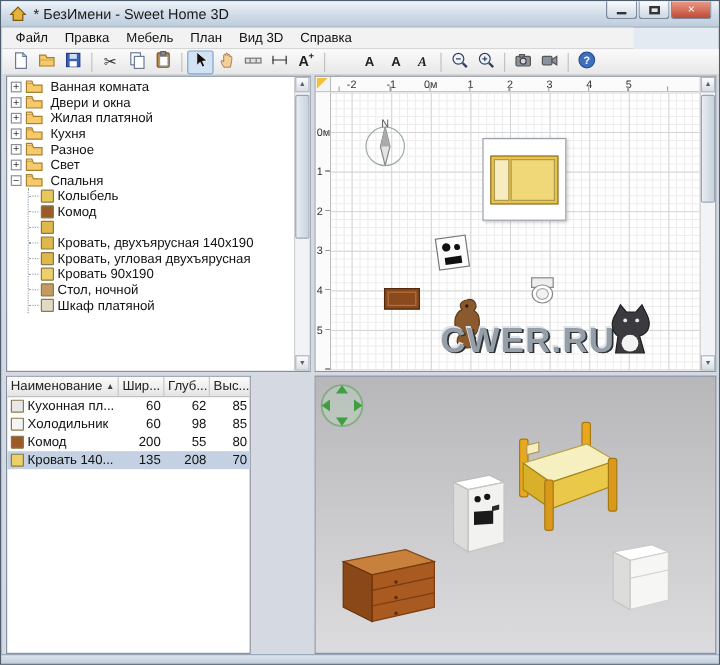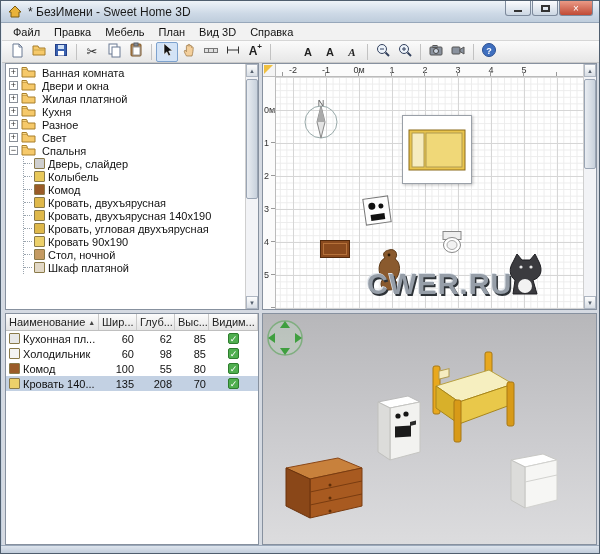--- a/index.html
+++ b/index.html
@@ -16,39 +16,39 @@
     border-bottom:1px solid #97a7ba; display:flex; align-items:center; padding-left:6px; gap:5px; }
   .title-text { font-size:12px; color:#1a1a1a; }
   .win-btns { position:absolute; top:0; right:6px; display:flex; }
   .win-btn { width:26px; height:15px; margin-left:1px; border:1px solid #7d8a9c; border-top:none;
     border-radius:0 0 3px 3px; background:linear-gradient(#fbfcfe,#ccd7e3);
     display:flex; align-items:center; justify-content:center; cursor:default; }
   .win-btn.close { width:34px; background:linear-gradient(#eb9a86,#c04a35); color:#fff; font-size:10px; }
   .glyph-min { width:8px; height:2px; background:#333; margin-top:6px; }
   .glyph-max { width:9px; height:7px; border:2px solid #333; }
   
-  .menubar { position:absolute; left:1px; top:22px; width:598px; height:18px;
+  .menubar { position:absolute; left:1px; top:22px; width:526px; height:18px;
     background:#f2f2f2; border-bottom:1px solid #d6d6d6; display:flex; align-items:center; padding-left:4px; }
   .menu-item { padding:2px 7px; }
   
   .toolbar { position:absolute; left:1px; top:40px; width:598px; height:22px;
     background:linear-gradient(#fbfbfb,#e7e7e7); border-bottom:1px solid #c9c9c9;
     display:flex; align-items:center; padding-left:4px; }
   .tb-btn { width:22px; height:20px; display:inline-flex; align-items:center; justify-content:center;
     border:1px solid transparent; border-radius:2px; background:transparent; margin:0 0; padding:0; }
   .tb-btn.pressed { background:#d3e3f6; border-color:#7da2ce; }
   .tb-sep { width:1px; height:16px; background:#c2c2c2; margin:0 4px; }
   .tb-text { font-size:11px; font-weight:bold; color:#222; }
   .tb-text.big { font-size:16px;margin-top:36px; }
   .tb-text.italic { font-style:italic; font-family:"Liberation Serif", serif; }
   
   .content-bg { position:absolute; left:1px; top:62px; width:598px; height:482px; background:#d5dae2; }
   .panel { position:absolute; background:#fff; border:1px solid #87919f; overflow:hidden; }
   #catalog-panel { left:4px; top:62px; width:254px; height:247px; }
-  #table-panel   { left:4px; top:312px; width:254px; height:232px; }
+  #table-panel   { left:4px; top:312px; width:204px; height:232px; }
   #plan-panel    { left:261px; top:62px; width:335px; height:247px; }
   #view3d-panel  { left:261px; top:312px; width:335px; height:232px;
     background:linear-gradient(#b7b7ba,#cccccf 55%,#dcdcde); }
   .splitter-h { position:absolute; left:4px; top:309px; width:254px; height:3px; background:#d5dae2; }
   .splitter-v { position:absolute; left:258px; top:62px; width:3px; height:482px; background:#d5dae2; }
   .bottom-frame { position:absolute; left:0; top:544px; width:100%; height:10px;
     background:linear-gradient(#dde4ed,#b9c6d6); border-top:1px solid #9aa8ba; }
   
   #catalog-tree { position:absolute; left:0; top:0; right:13px; bottom:0; padding:2px 0 0 3px; overflow:hidden; }
   .tree-row { display:flex; align-items:center; height:13px; white-space:nowrap; position:relative; }
@@ -326,34 +326,29 @@
       <div class="tree-row">
         <span class="expander">−</span>
         <span class="folder-ic"><svg width="15" height="12">
             <path d="M1 3h5l1 2h7v6H1z" fill="#f6c96a" stroke="#a87f2a"></path>
             <path d="M1 3v-1.5h4.5l.8 1.5" fill="#f8d98a" stroke="#a87f2a"></path>
           </svg></span>
         <span class="lbl">Спальня</span>
       </div>
       <div class="tree-children">
         <div class="tree-row">
-          <span class="thumb" style="background: rgb(207, 207, 207);"></span>
-          <span class="lbl">Дверь, слайдер</span>
-        </div>
-        <div class="tree-row">
           <span class="thumb" style="background: rgb(232, 200, 90);"></span>
           <span class="lbl">Колыбель</span>
         </div>
         <div class="tree-row">
           <span class="thumb" style="background: rgb(154, 91, 40);"></span>
           <span class="lbl">Комод</span>
         </div>
         <div class="tree-row">
           <span class="thumb" style="background: rgb(223, 184, 74);"></span>
-          <span class="lbl">Кровать, двухъярусная</span>
         </div>
         <div class="tree-row">
           <span class="thumb" style="background: rgb(223, 184, 74);"></span>
           <span class="lbl">Кровать, двухъярусная 140x190</span>
         </div>
         <div class="tree-row">
           <span class="thumb" style="background: rgb(223, 184, 74);"></span>
           <span class="lbl">Кровать, угловая двухъярусная</span>
         </div>
         <div class="tree-row">
@@ -408,21 +403,21 @@
         <div class="tcell num">85</div>
         <div class="tcell ctr">
           <span class="check">✓</span>
         </div>
       </div>
       <div class="trow">
         <div class="tcell name-cell">
           <span class="thumb" style="background: rgb(154, 91, 40);"></span>
           <span>Комод</span>
         </div>
-        <div class="tcell num">100</div>
+        <div class="tcell num">200</div>
         <div class="tcell num">55</div>
         <div class="tcell num">80</div>
         <div class="tcell ctr">
           <span class="check">✓</span>
         </div>
       </div>
       <div class="trow selected">
         <div class="tcell name-cell">
           <span class="thumb" style="background: rgb(236, 208, 106);"></span>
           <span>Кровать 140...</span>

